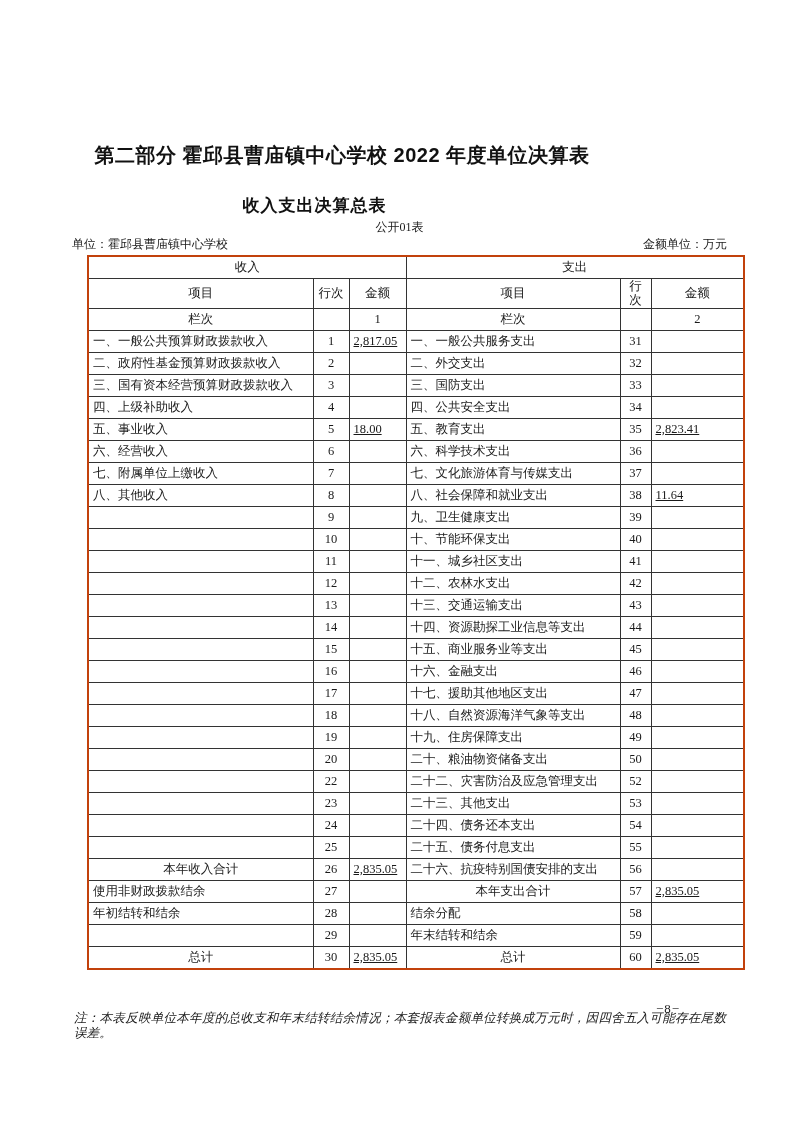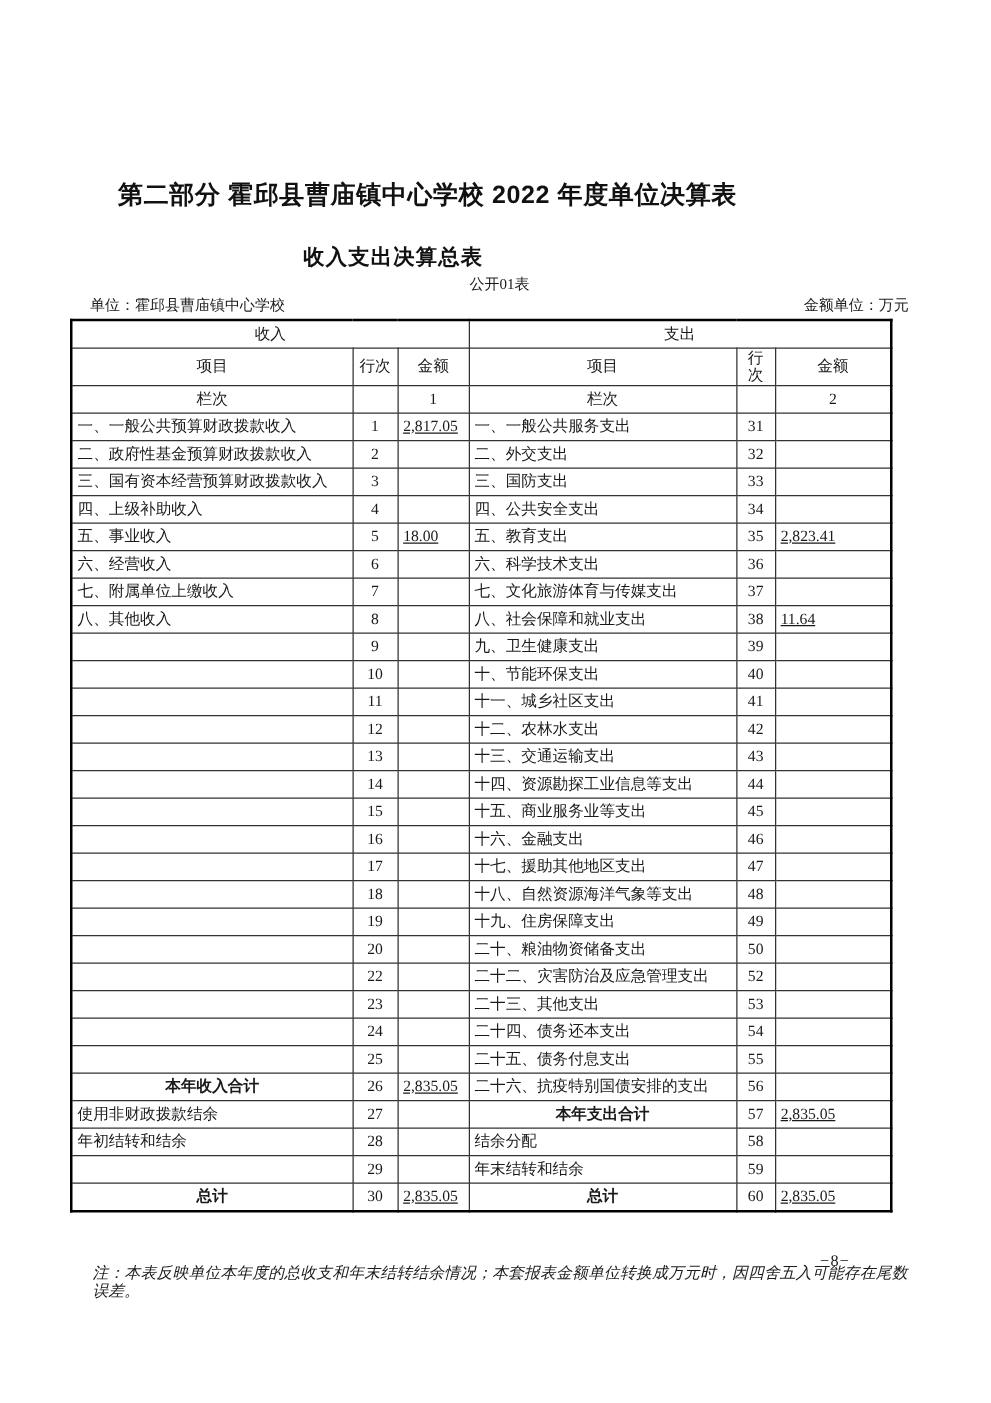--- a/index.html
+++ b/index.html
@@ -28,24 +28,24 @@
   .sheet-label {
     position:absolute; top:219px; left:72px; width:655px;
     text-align:center; font-size:12px;
   }
   .unit-line {
     position:absolute; top:236px; left:72px; width:655px;
     display:flex; justify-content:space-between;
     font-size:12px;
   }
   table.main {
-    position:absolute; top:255px; left:56px;
+    position:absolute; top:255px; left:87px;
     border-collapse:collapse; table-layout:fixed;
     width:656px;
-    border:2px solid #000000;
+    border:2px solid #c2410c;
   }
   table.main td {
     border:1px solid #333;
     font-size:12.5px;
     padding:0 4px;
     height:21px;
     line-height:1.05;
     overflow:hidden;
     white-space:nowrap;
     color:#1a1a1a;
@@ -54,21 +54,21 @@
   td.hdr { text-align:center; height:33px; }
   td.hdr-vert { text-align:center; padding:0 2px; }
   td.hdr-vert span { display:inline-block; width:14px; white-space:normal; line-height:1.15; }
   td.lanci-row { height:20px; text-align:center; }
   td.item { text-align:left; }
   td.num { text-align:center; }
   td.amt { font-size:11.5px; padding-right:3px;text-decoration:underline; }
   td.tot {
     text-align:center;
     font-family:"Liberation Sans","DejaVu Sans",sans-serif;
-    font-weight:bold; font-size:12.5px;
+    font-weight:normal; font-size:12.5px;
   }
   .note {
     position:absolute; top:1011px; left:74px; width:652px;
     font-size:12.6px; line-height:15px;
     text-align:justify;
     font-style:italic;
   }
   .page-number {
     position:absolute; top:1001px; left:656px;
     font-size:13px; letter-spacing:1px;

